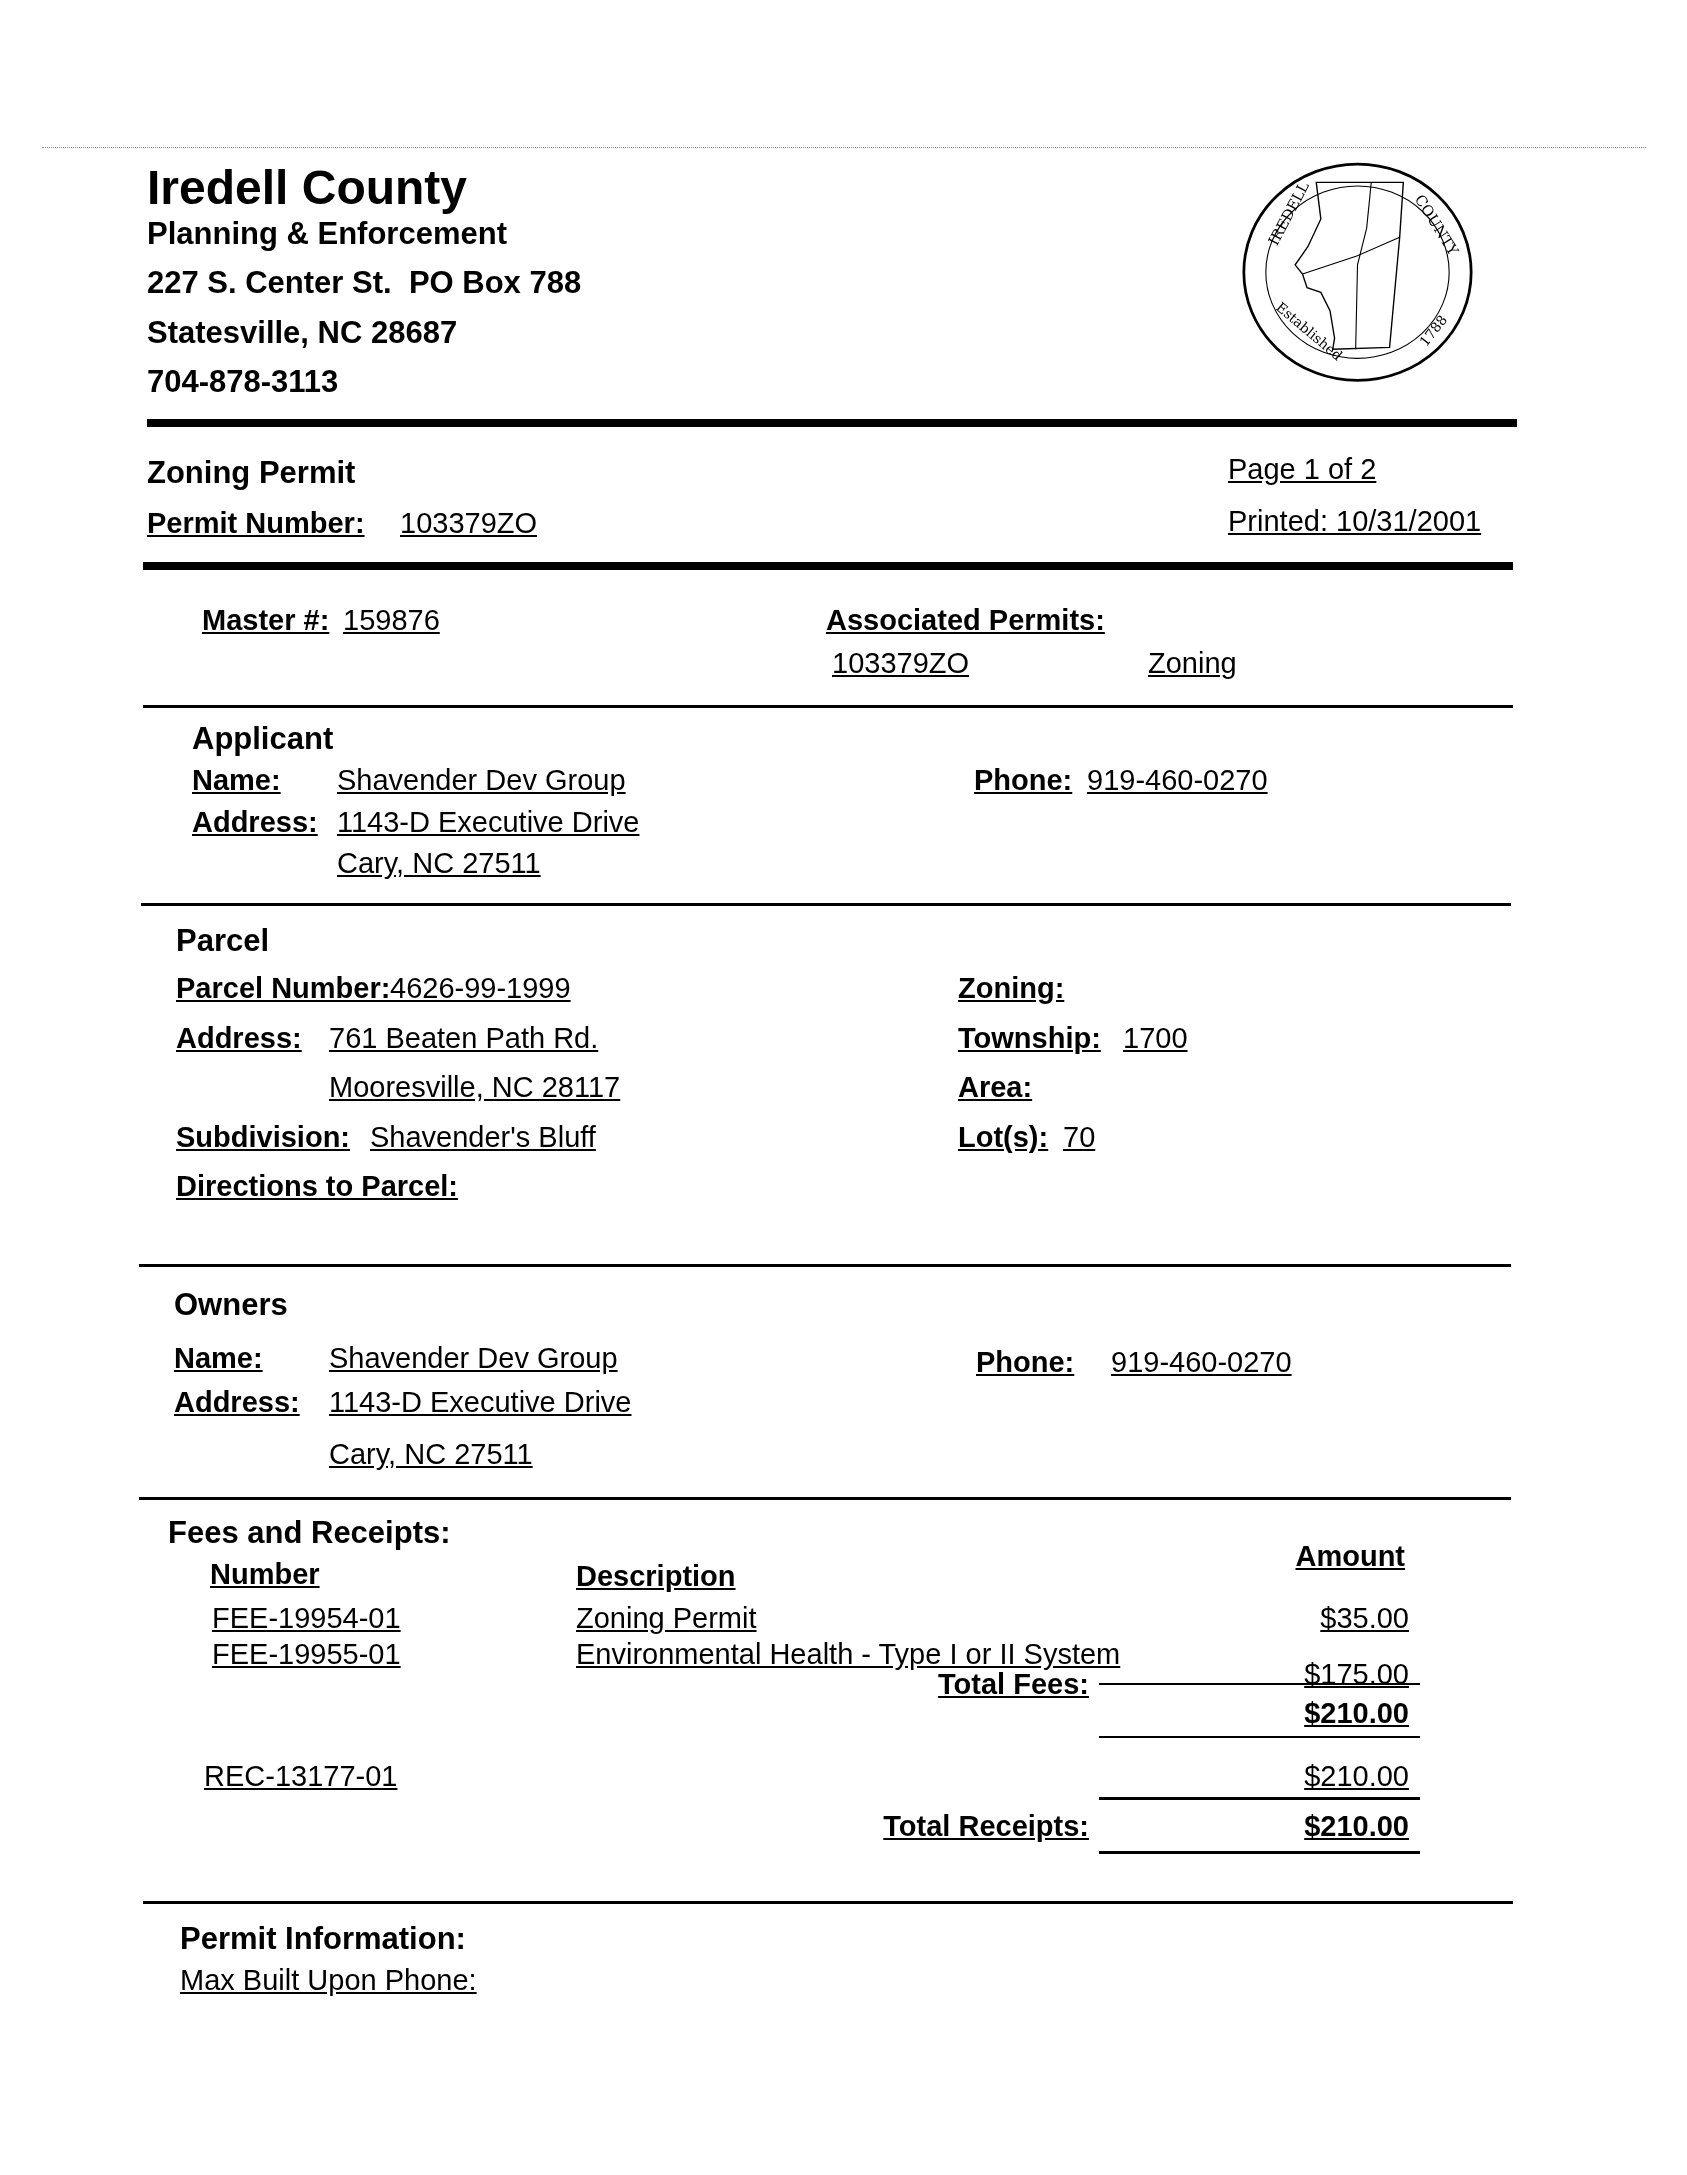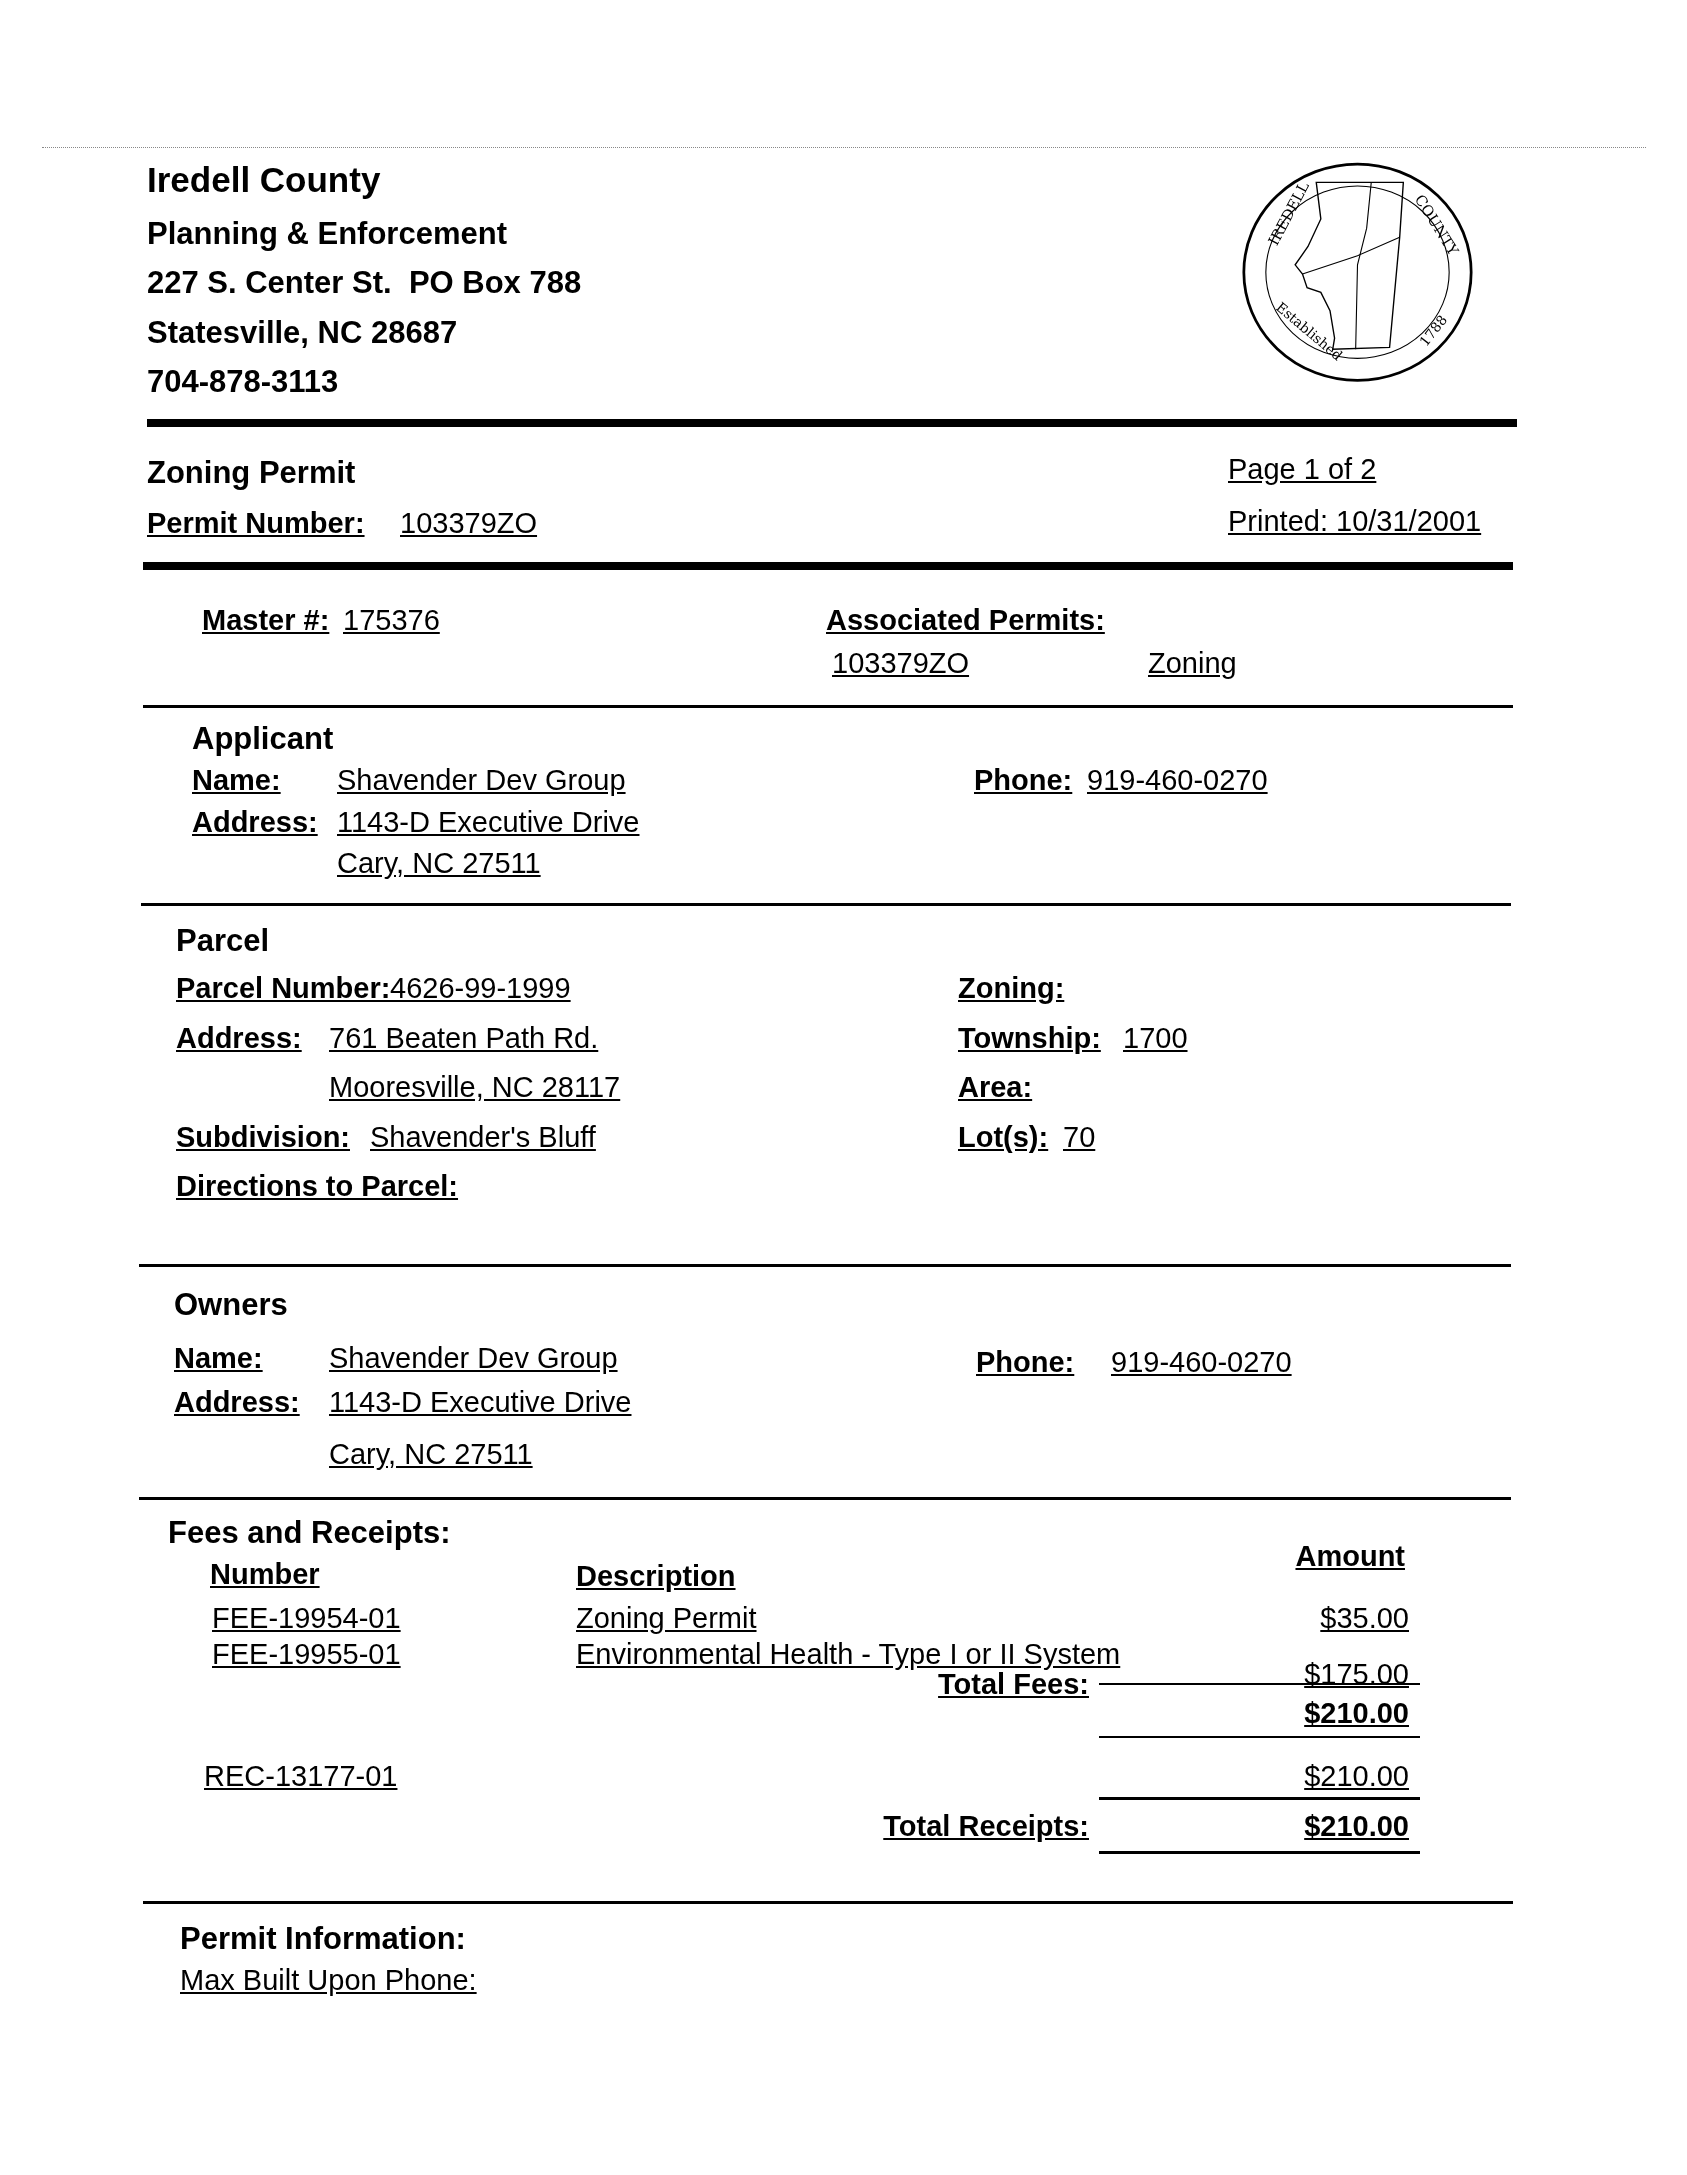--- a/index.html
+++ b/index.html
@@ -1,20 +1,20 @@
 <!DOCTYPE html>
 <html><head>
   <meta charset="utf-8">
   <style>
     html, body { margin: 0; padding: 0; background: #ffffff; }
     body { width: 1687px; height: 2175px; position: relative; overflow: hidden;
            font-family: "Liberation Sans", sans-serif; color: #000; }
     .abs { position: absolute; white-space: nowrap; }
     .b { font-weight: bold; }
-    .f36 { font-size: 35px; }
+    .f36 { font-size: 48px; }
     .f31 { font-size: 31px; }
     .f29 { font-size: 29px; text-decoration: underline; }
     .rule { position: absolute; background: #000; }
     .dotted { position: absolute; height: 0; border-top: 1px dotted #888; }
     .right { text-align: right; }
     .seal { position: absolute; left: 1220px; top: 150px; width: 275px; height: 248px; }
   </style>
 </head>
 <body>
 
@@ -42,21 +42,21 @@
 
 <div class="abs b f31" style="left:147px; top:455px;">Zoning Permit</div>
 <div class="abs f29" style="left:1228px; top:453px;">Page 1 of 2</div>
 <div class="abs b f29" style="left:147px; top:507px;">Permit Number:</div>
 <div class="abs f29" style="left:400px; top:507px;">103379ZO</div>
 <div class="abs f29" style="left:1228px; top:505px;">Printed: 10/31/2001</div>
 
 <div class="rule" style="left:143px; top:562px; width:1370px; height:8px;"></div>
 
 <div class="abs b f29" style="left:202px; top:604px;">Master #:</div>
-<div class="abs f29" style="left:343px; top:604px;">175376</div>
+<div class="abs f29" style="left:343px; top:604px;">159876</div>
 <div class="abs b f29" style="left:826px; top:604px;">Associated Permits:</div>
 <div class="abs f29" style="left:832px; top:647px;">103379ZO</div>
 <div class="abs f29" style="left:1148px; top:647px;">Zoning</div>
 
 <div class="rule" style="left:143px; top:705px; width:1370px; height:3px;"></div>
 
 <div class="abs b f31" style="left:192px; top:721px;">Applicant</div>
 <div class="abs b f29" style="left:192px; top:764px;">Name:</div>
 <div class="abs f29" style="left:337px; top:764px;">Shavender Dev Group</div>
 <div class="abs b f29" style="left:192px; top:806px;">Address:</div>

